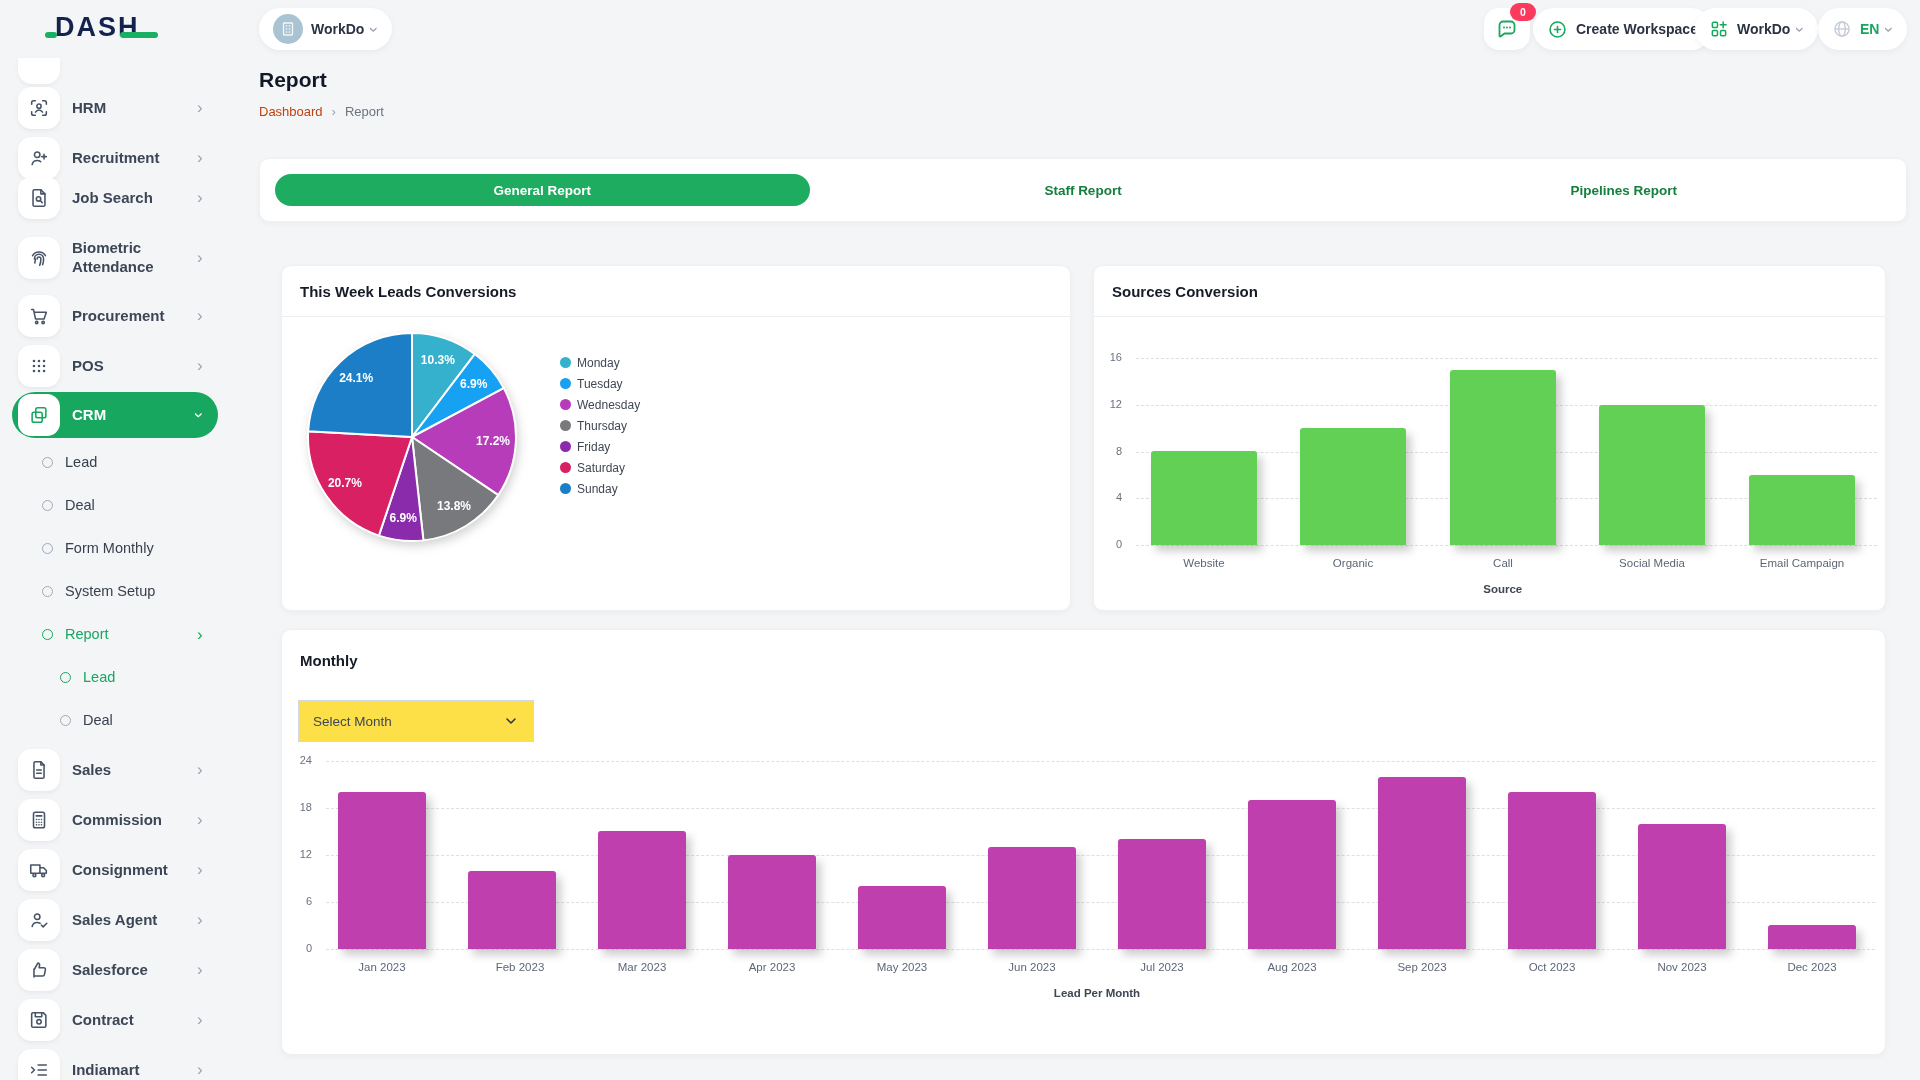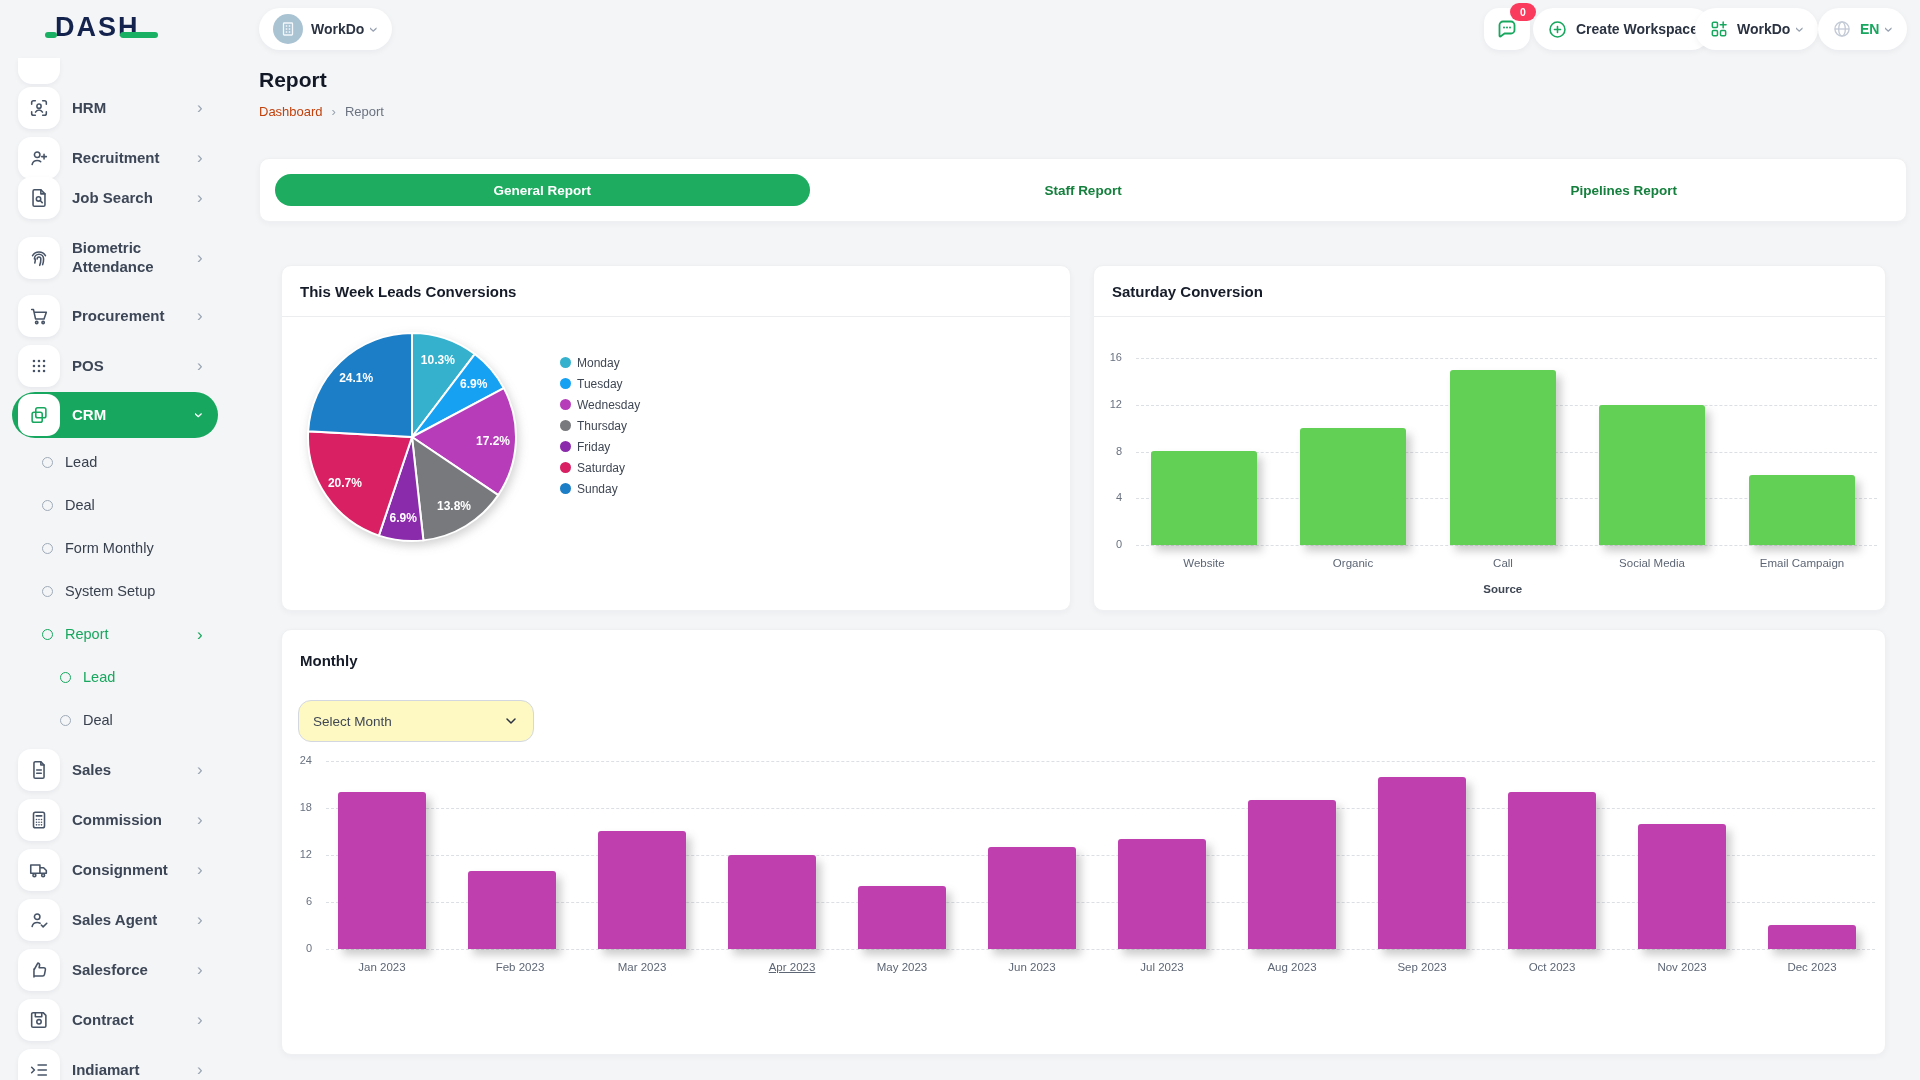--- a/index.html
+++ b/index.html
@@ -80,22 +80,22 @@
   #srcchart{left:8px;right:8px;top:0;bottom:0}
   #monchart{left:10px;right:10px;top:120px;height:290px}
   .gridline{position:absolute;right:0;height:0;border-top:1px dashed #dcdfe4}
   .ytick{position:absolute;left:0;text-align:right;font-size:11px;color:#6a7280}
   .vbar{position:absolute;border-radius:3px 3px 0 0;box-shadow:5px 6px 9px rgba(90,90,90,.3)}
   .xcat{position:absolute;width:140px;text-align:center;font-size:11.5px;color:#5d6675}
   .xlabel{position:absolute;text-align:center;font-size:11.5px;font-weight:bold;color:#3f4754}
   
   #monthly-title{position:absolute;left:18px;top:22px;font-size:15px;font-weight:700;color:#151b28}
   #month-select{position:absolute;left:16px;top:70px;width:236px;height:42px;border:1px solid #d3d8e0;
-                border-radius:13px;display:flex;align-items:center;justify-content:space-between;
-                padding:0 14px;box-sizing:border-box;font-size:13.5px;color:#3f4754;cursor:pointer;background:#fef9c3}
+                border-radius:0;display:flex;align-items:center;justify-content:space-between;
+                padding:0 14px;box-sizing:border-box;font-size:13.5px;color:#3f4754;cursor:pointer;background:#fde047}
 </style>
 </head>
 <body>
 
 <div class="logo">
   <span class="bar-l"></span>
   <span>DASH</span>
   <span class="bar-r"></span>
 </div>
 
@@ -412,21 +412,21 @@
         <div class="leg-item">
           <span class="leg-dot" style="background:#1b7ec6"></span>
           <span class="leg-txt">Sunday</span>
         </div>
       </div>
   </div>
 </div>
 
 <div id="card-src" class="card">
   <div class="card-h">
-    <span class="card-title">Saturday Conversion</span>
+    <span class="card-title">Sources Conversion</span>
   </div>
   <div class="card-b">
     <div id="srcchart" class="barchart">
         <div class="gridline" style="top: 229px; left: 34px;"></div>
         <span class="ytick" style="top: 222px; width: 20px;">0</span>
         <div class="gridline" style="top: 182.25px; left: 34px;"></div>
         <span class="ytick" style="top: 175.25px; width: 20px;">4</span>
         <div class="gridline" style="top: 135.5px; left: 34px;"></div>
         <span class="ytick" style="top: 128.5px; width: 20px;">8</span>
         <div class="gridline" style="top: 88.75px; left: 34px;"></div>
@@ -467,31 +467,32 @@
       <span class="ytick" style="top: 51px; width: 20px;">18</span>
       <div class="gridline" style="top: 11px; left: 34px;"></div>
       <span class="ytick" style="top: 4px; width: 20px;">24</span>
       <div class="vbar" style="left: 46px; width: 88px; top: 42px; height: 157px; background: rgb(191, 63, 174);"></div>
       <span class="xcat" style="left: 20px; top: 211px;">Jan 2023</span>
       <div class="vbar" style="left: 176px; width: 88px; top: 121px; height: 78px; background: rgb(191, 63, 174);"></div>
       <span class="xcat" style="left: 158px; top: 211px;">Feb 2023</span>
       <div class="vbar" style="left: 306px; width: 88px; top: 81px; height: 118px; background: rgb(191, 63, 174);"></div>
       <span class="xcat" style="left: 280px; top: 211px;">Mar 2023</span>
       <div class="vbar" style="left: 436px; width: 88px; top: 105px; height: 94px; background: rgb(191, 63, 174);"></div>
-      <span class="xcat" style="left: 430px; top: 211px; text-decoration: underline;">Apr 2023</span>
+      <span class="xcat" style="left: 410px; top: 211px;">Apr 2023</span>
       <div class="vbar" style="left: 566px; width: 88px; top: 136px; height: 63px; background: rgb(191, 63, 174);"></div>
       <span class="xcat" style="left: 540px; top: 211px;">May 2023</span>
       <div class="vbar" style="left: 696px; width: 88px; top: 97px; height: 102px; background: rgb(191, 63, 174);"></div>
       <span class="xcat" style="left: 670px; top: 211px;">Jun 2023</span>
       <div class="vbar" style="left: 826px; width: 88px; top: 89px; height: 110px; background: rgb(191, 63, 174);"></div>
       <span class="xcat" style="left: 800px; top: 211px;">Jul 2023</span>
       <div class="vbar" style="left: 956px; width: 88px; top: 50px; height: 149px; background: rgb(191, 63, 174);"></div>
       <span class="xcat" style="left: 930px; top: 211px;">Aug 2023</span>
       <div class="vbar" style="left: 1086px; width: 88px; top: 27px; height: 172px; background: rgb(191, 63, 174);"></div>
       <span class="xcat" style="left: 1060px; top: 211px;">Sep 2023</span>
       <div class="vbar" style="left: 1216px; width: 88px; top: 42px; height: 157px; background: rgb(191, 63, 174);"></div>
       <span class="xcat" style="left: 1190px; top: 211px;">Oct 2023</span>
       <div class="vbar" style="left: 1346px; width: 88px; top: 74px; height: 125px; background: rgb(191, 63, 174);"></div>
       <span class="xcat" style="left: 1320px; top: 211px;">Nov 2023</span>
       <div class="vbar" style="left: 1476px; width: 88px; top: 175px; height: 24px; background: rgb(191, 63, 174);"></div>
       <span class="xcat" style="left: 1450px; top: 211px;">Dec 2023</span>
+      <span class="xlabel" style="left: 25px; width: 1560px; top: 237px;">Lead Per Month</span>
     </div>
 </div>
 
 </body></html>

